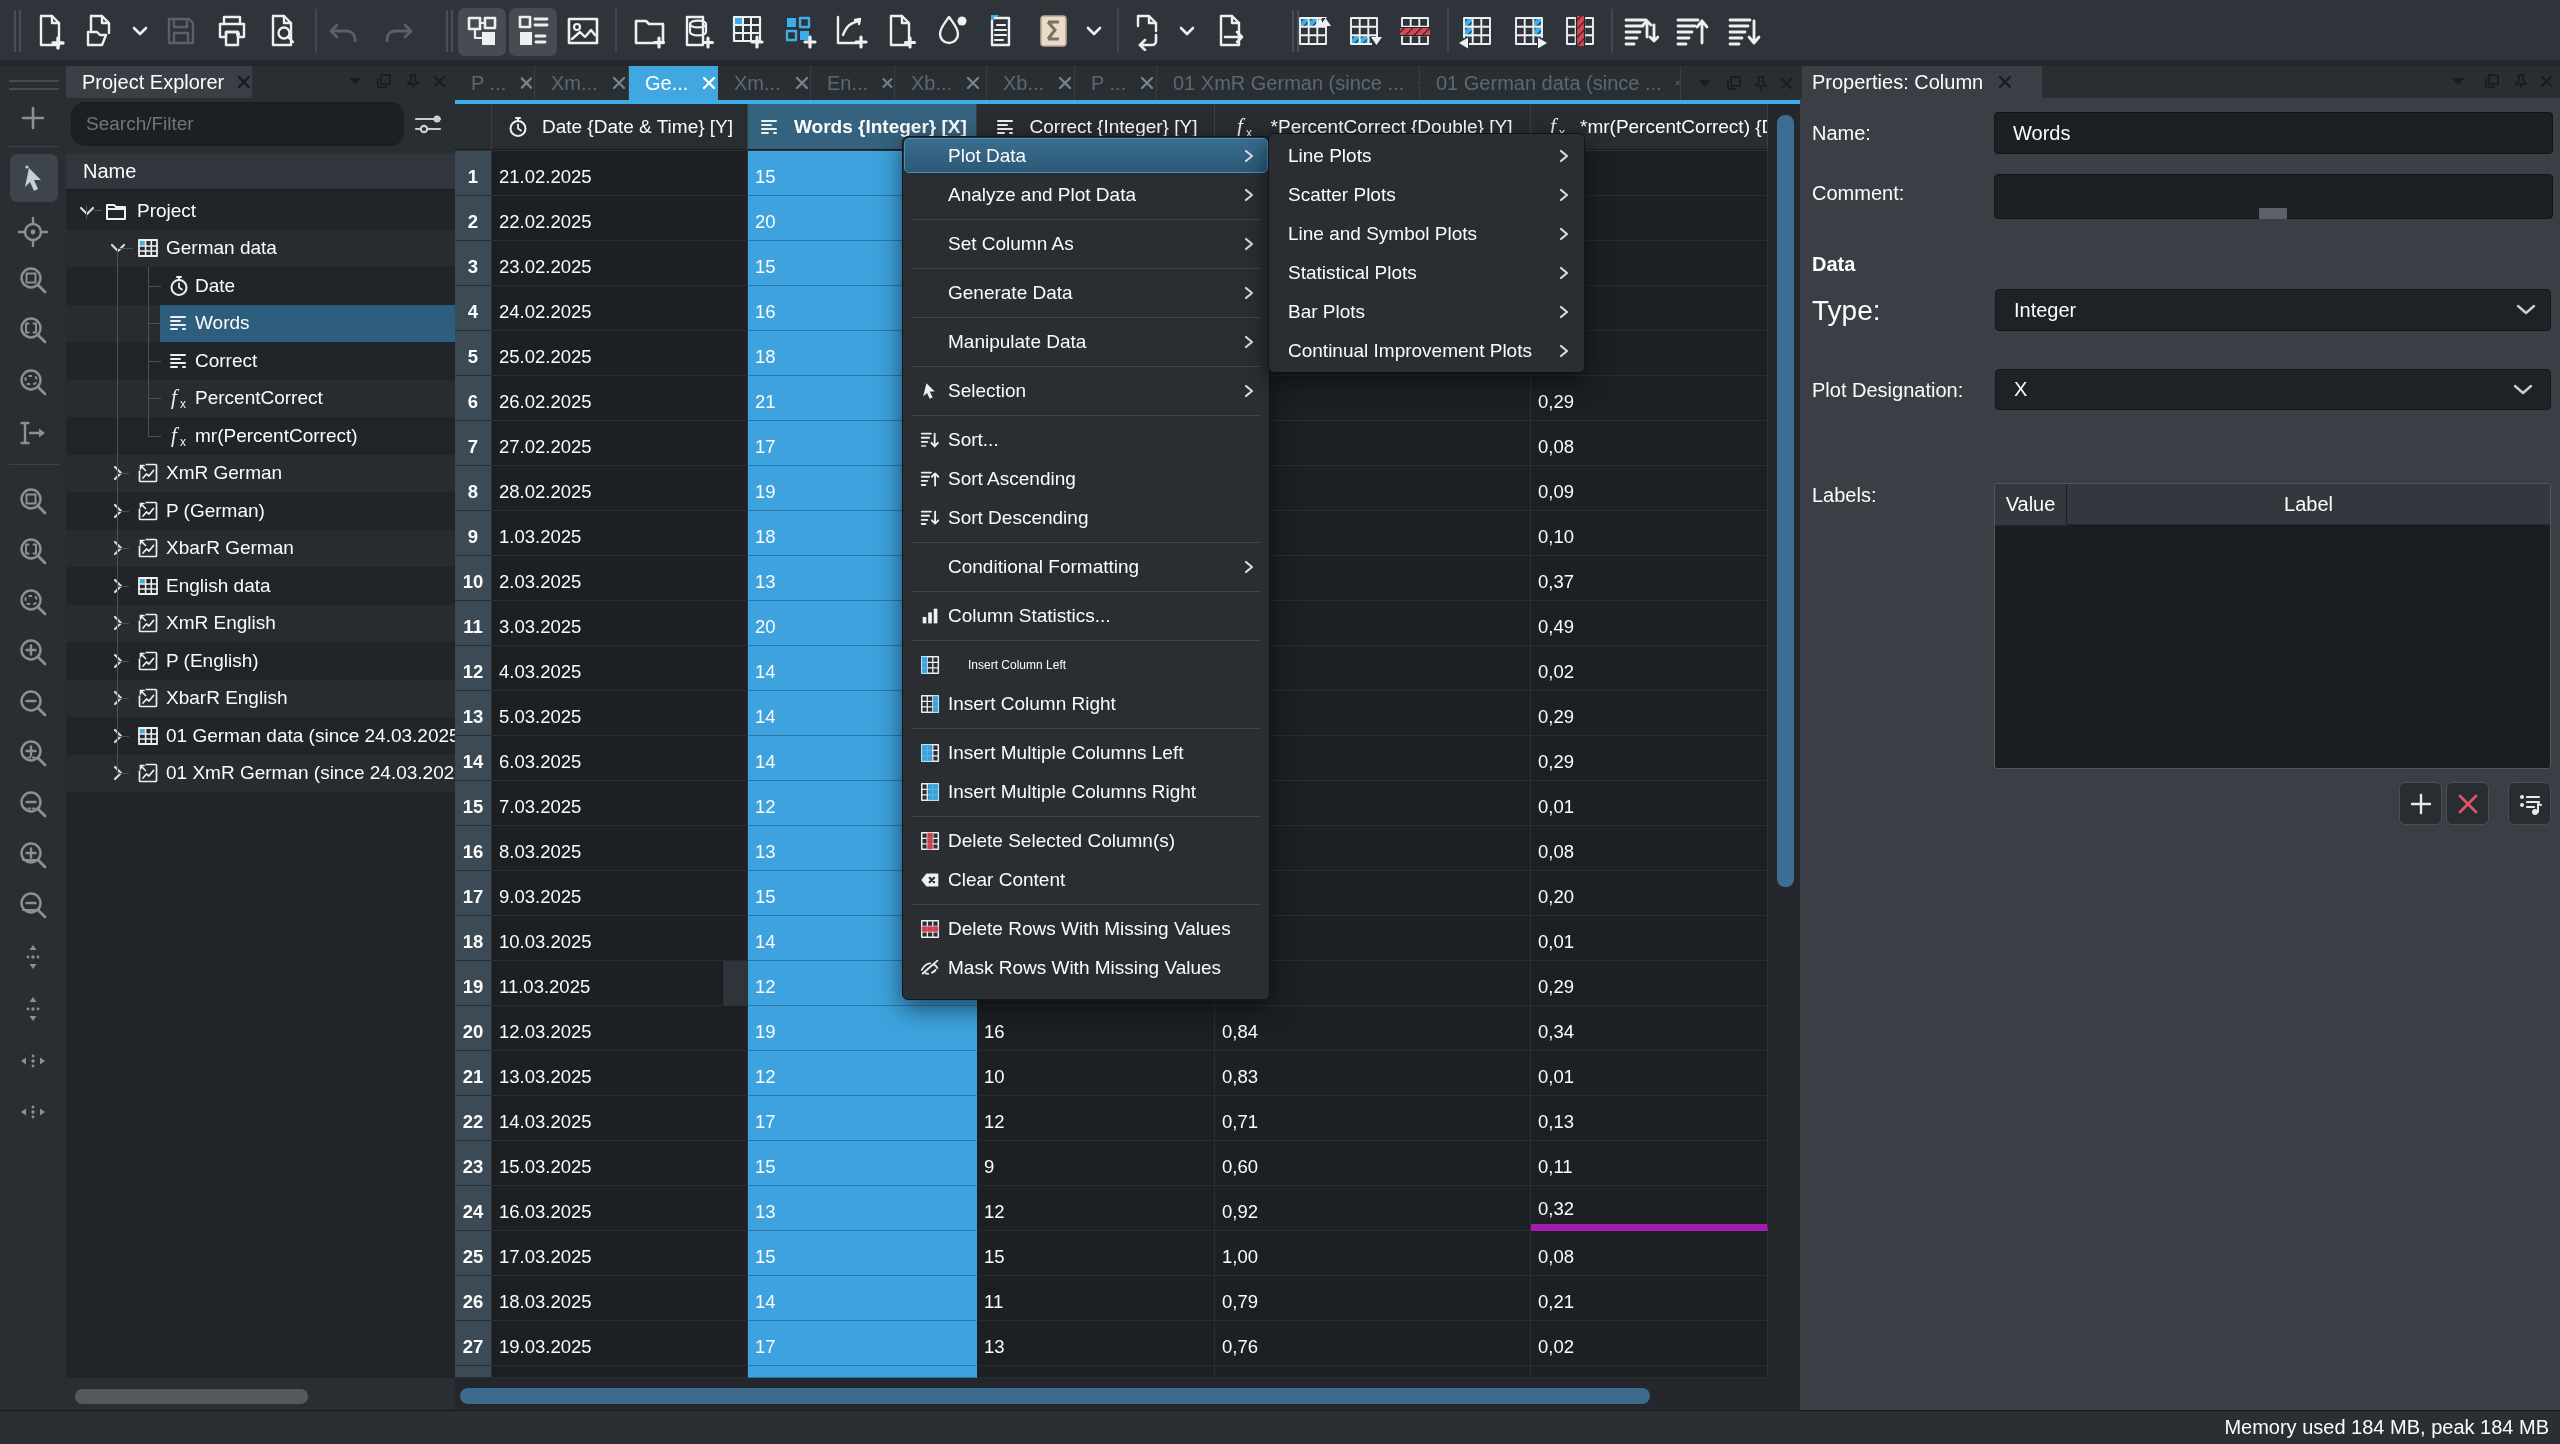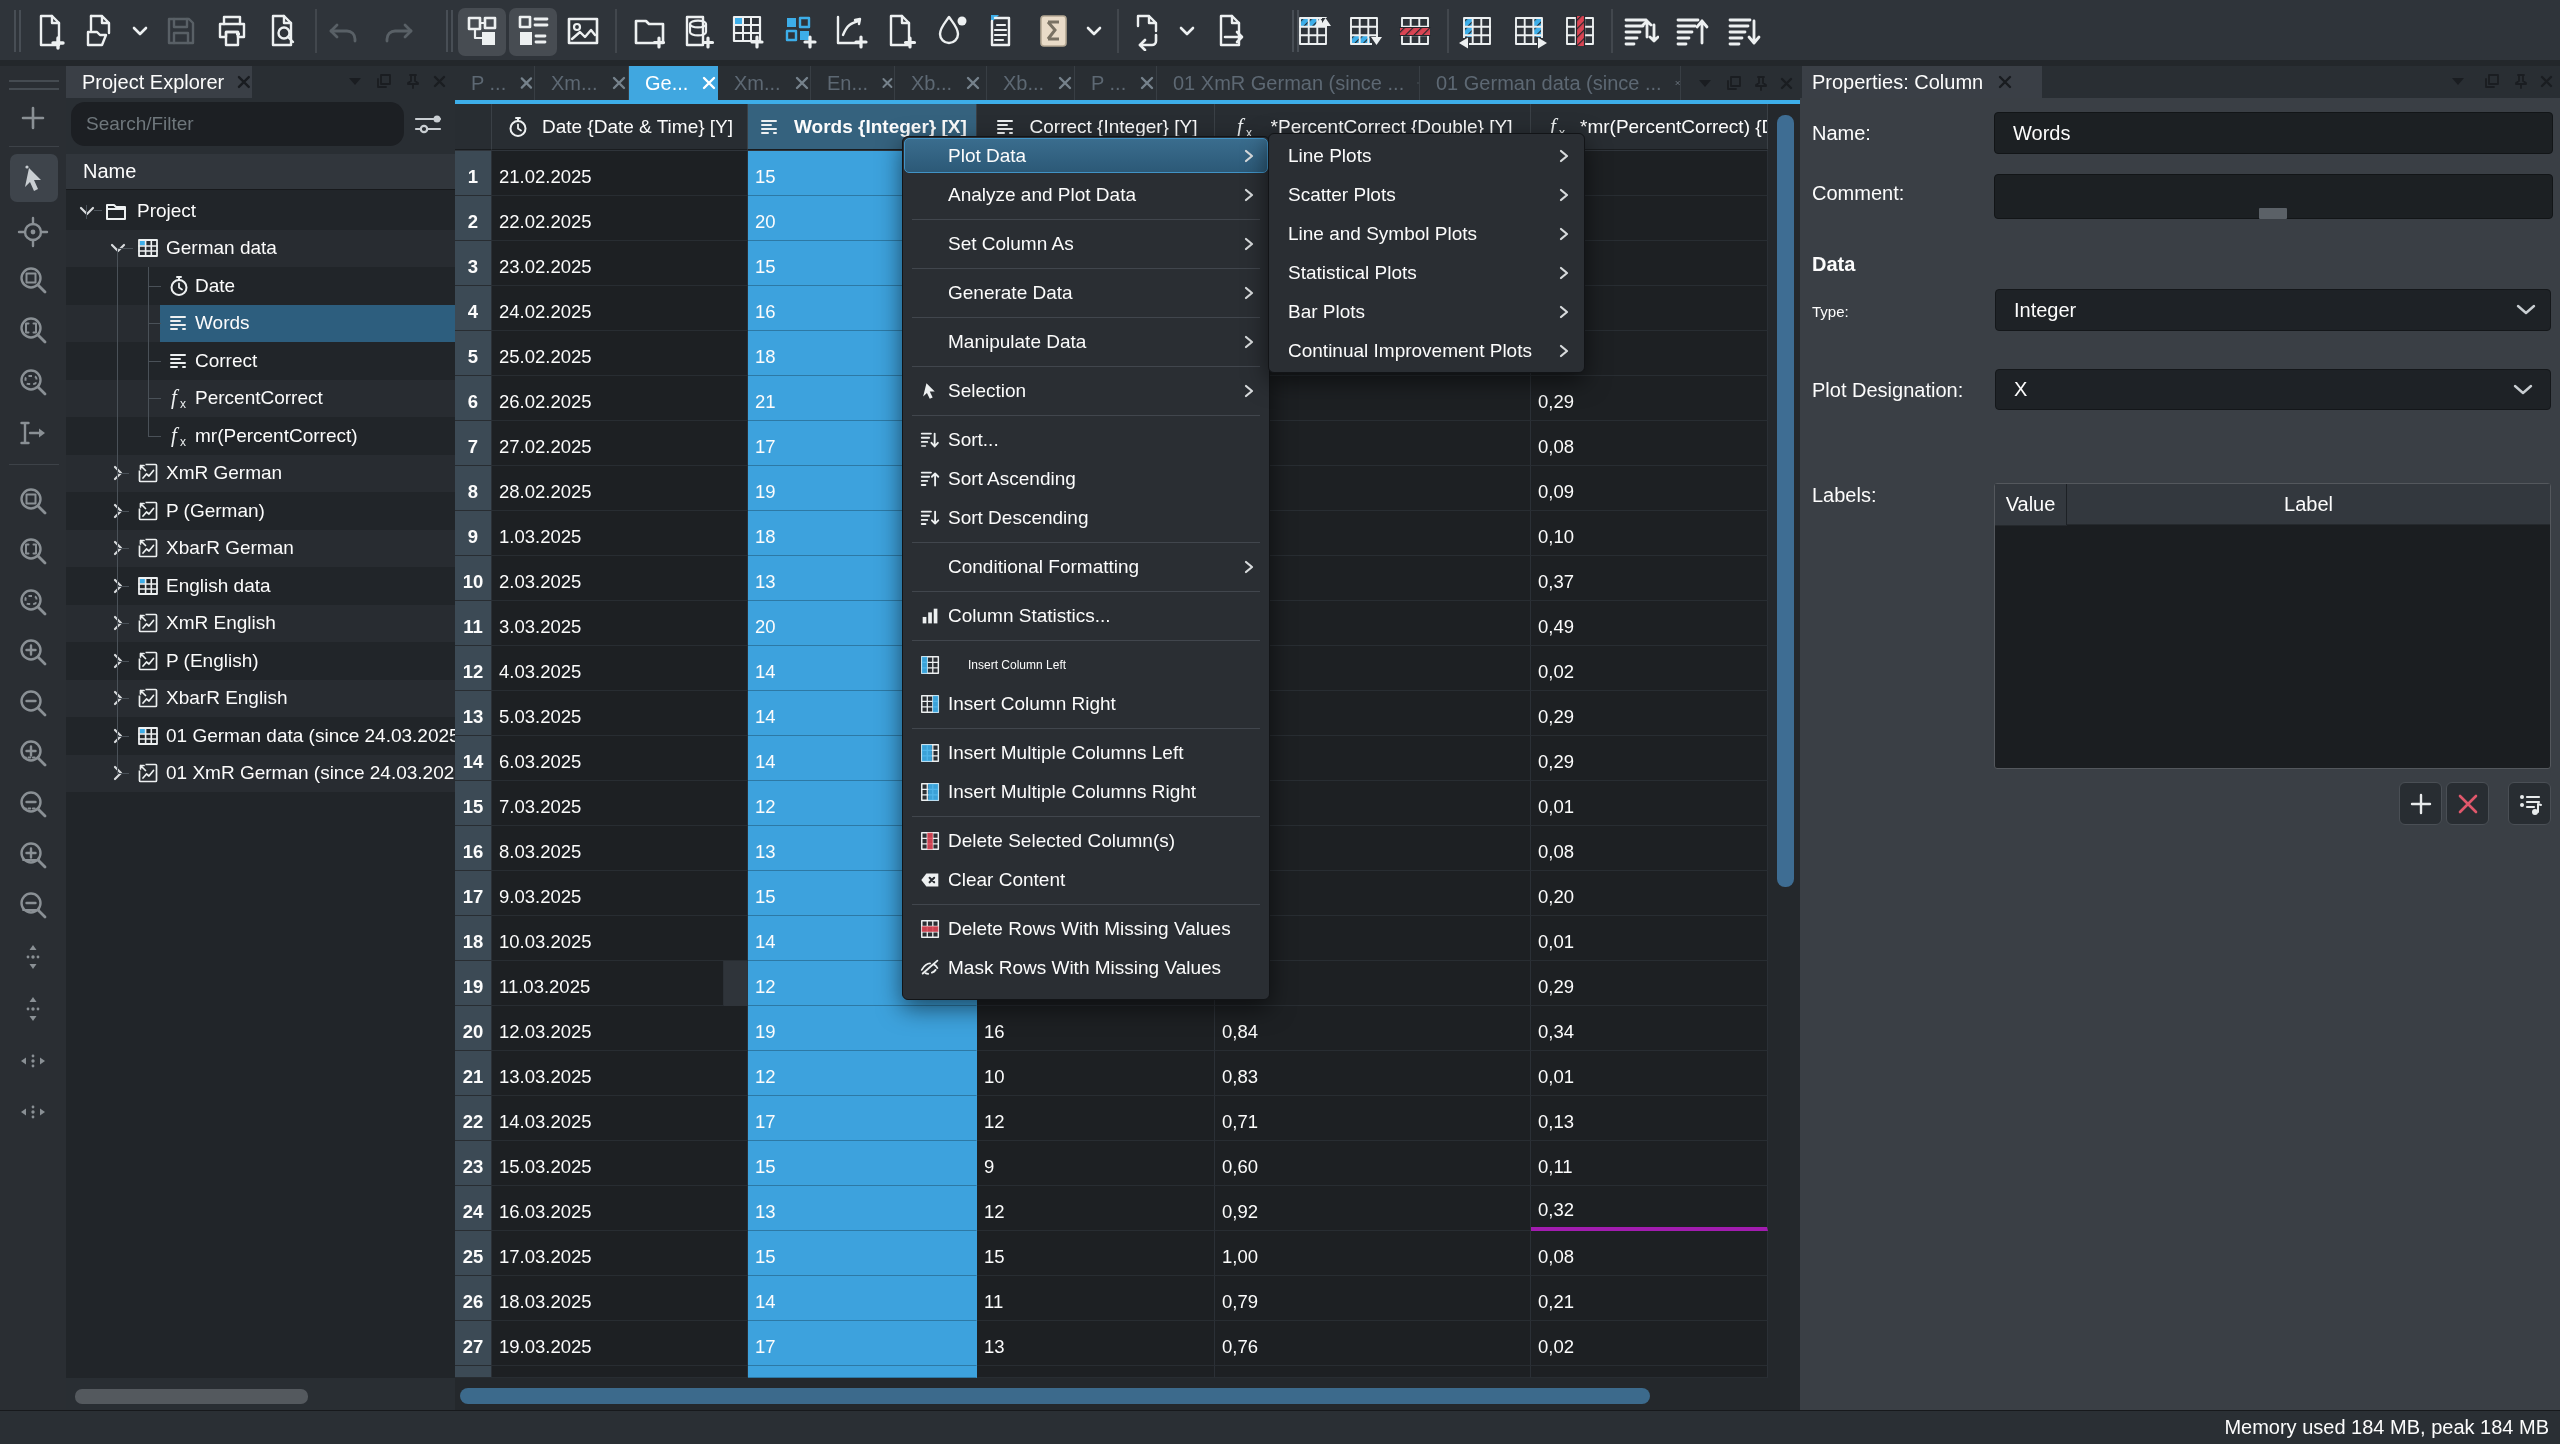--- a/index.html
+++ b/index.html
@@ -955,21 +955,21 @@
 <div class="a row" style="left:492px;top:1141px;width:256px;height:45px;background:#1d2023;border-bottom:1px solid #282d32;border-right:1px solid #2b3036;justify-content:flex-start;padding:0 0 0 7px;padding-top:7px;font-weight:normal;font-size:18.5px">15.03.2025</div>
 <div class="a row" style="left:748px;top:1141px;width:229px;height:45px;background:#3da2dd;border-bottom:1px solid rgba(0,0,0,0.25);border-right:1px solid rgba(0,0,0,0.0);justify-content:flex-start;padding:0 0 0 7px;padding-top:7px;font-weight:normal;font-size:18.5px">15</div>
 <div class="a row" style="left:977px;top:1141px;width:238px;height:45px;background:#1d2023;border-bottom:1px solid #282d32;border-right:1px solid #2b3036;justify-content:flex-start;padding:0 0 0 7px;padding-top:7px;font-weight:normal;font-size:18.5px">9</div>
 <div class="a row" style="left:1215px;top:1141px;width:316px;height:45px;background:#1d2023;border-bottom:1px solid #282d32;border-right:1px solid #2b3036;justify-content:flex-start;padding:0 0 0 7px;padding-top:7px;font-weight:normal;font-size:18.5px">0,60</div>
 <div class="a row" style="left:1531px;top:1141px;width:237px;height:45px;background:#1d2023;border-bottom:1px solid #282d32;border-right:1px solid #2b3036;justify-content:flex-start;padding:0 0 0 7px;padding-top:7px;font-weight:normal;font-size:18.5px">0,11</div>
 <div class="a row" style="left:455px;top:1186px;width:37px;height:45px;background:#3c4a55;border-bottom:1px solid #282d32;border-right:1px solid #2b3036;justify-content:center;padding:0;padding-top:7px;font-weight:bold;font-size:18.5px">24</div>
 <div class="a row" style="left:492px;top:1186px;width:256px;height:45px;background:#1d2023;border-bottom:1px solid #282d32;border-right:1px solid #2b3036;justify-content:flex-start;padding:0 0 0 7px;padding-top:7px;font-weight:normal;font-size:18.5px">16.03.2025</div>
 <div class="a row" style="left:748px;top:1186px;width:229px;height:45px;background:#3da2dd;border-bottom:1px solid rgba(0,0,0,0.25);border-right:1px solid rgba(0,0,0,0.0);justify-content:flex-start;padding:0 0 0 7px;padding-top:7px;font-weight:normal;font-size:18.5px">13</div>
 <div class="a row" style="left:977px;top:1186px;width:238px;height:45px;background:#1d2023;border-bottom:1px solid #282d32;border-right:1px solid #2b3036;justify-content:flex-start;padding:0 0 0 7px;padding-top:7px;font-weight:normal;font-size:18.5px">12</div>
 <div class="a row" style="left:1215px;top:1186px;width:316px;height:45px;background:#1d2023;border-bottom:1px solid #282d32;border-right:1px solid #2b3036;justify-content:flex-start;padding:0 0 0 7px;padding-top:7px;font-weight:normal;font-size:18.5px">0,92</div>
-<div class="a row" style="left:1531px;top:1186px;width:237px;height:45px;background:#1d2023;border-bottom:4px solid #a21caf;border-right:1px solid #2b3036;justify-content:flex-start;padding:0 0 0 7px;padding-top:7px;font-weight:normal;font-size:18.5px">0,32</div>
+<div class="a row" style="left:1531px;top:1186px;width:237px;height:45px;background:#1d2023;border-bottom:7px solid #a21caf;border-right:1px solid #2b3036;justify-content:flex-start;padding:0 0 0 7px;padding-top:7px;font-weight:normal;font-size:18.5px">0,32</div>
 <div class="a row" style="left:455px;top:1231px;width:37px;height:45px;background:#3c4a55;border-bottom:1px solid #282d32;border-right:1px solid #2b3036;justify-content:center;padding:0;padding-top:7px;font-weight:bold;font-size:18.5px">25</div>
 <div class="a row" style="left:492px;top:1231px;width:256px;height:45px;background:#1d2023;border-bottom:1px solid #282d32;border-right:1px solid #2b3036;justify-content:flex-start;padding:0 0 0 7px;padding-top:7px;font-weight:normal;font-size:18.5px">17.03.2025</div>
 <div class="a row" style="left:748px;top:1231px;width:229px;height:45px;background:#3da2dd;border-bottom:1px solid rgba(0,0,0,0.25);border-right:1px solid rgba(0,0,0,0.0);justify-content:flex-start;padding:0 0 0 7px;padding-top:7px;font-weight:normal;font-size:18.5px">15</div>
 <div class="a row" style="left:977px;top:1231px;width:238px;height:45px;background:#1d2023;border-bottom:1px solid #282d32;border-right:1px solid #2b3036;justify-content:flex-start;padding:0 0 0 7px;padding-top:7px;font-weight:normal;font-size:18.5px">15</div>
 <div class="a row" style="left:1215px;top:1231px;width:316px;height:45px;background:#1d2023;border-bottom:1px solid #282d32;border-right:1px solid #2b3036;justify-content:flex-start;padding:0 0 0 7px;padding-top:7px;font-weight:normal;font-size:18.5px">1,00</div>
 <div class="a row" style="left:1531px;top:1231px;width:237px;height:45px;background:#1d2023;border-bottom:1px solid #282d32;border-right:1px solid #2b3036;justify-content:flex-start;padding:0 0 0 7px;padding-top:7px;font-weight:normal;font-size:18.5px">0,08</div>
 <div class="a row" style="left:455px;top:1276px;width:37px;height:45px;background:#3c4a55;border-bottom:1px solid #282d32;border-right:1px solid #2b3036;justify-content:center;padding:0;padding-top:7px;font-weight:bold;font-size:18.5px">26</div>
 <div class="a row" style="left:492px;top:1276px;width:256px;height:45px;background:#1d2023;border-bottom:1px solid #282d32;border-right:1px solid #2b3036;justify-content:flex-start;padding:0 0 0 7px;padding-top:7px;font-weight:normal;font-size:18.5px">18.03.2025</div>
 <div class="a row" style="left:748px;top:1276px;width:229px;height:45px;background:#3da2dd;border-bottom:1px solid rgba(0,0,0,0.25);border-right:1px solid rgba(0,0,0,0.0);justify-content:flex-start;padding:0 0 0 7px;padding-top:7px;font-weight:normal;font-size:18.5px">14</div>
 <div class="a row" style="left:977px;top:1276px;width:238px;height:45px;background:#1d2023;border-bottom:1px solid #282d32;border-right:1px solid #2b3036;justify-content:flex-start;padding:0 0 0 7px;padding-top:7px;font-weight:normal;font-size:18.5px">11</div>
@@ -1016,21 +1016,21 @@
       <path stroke="#1a1d21" stroke-width="2.4" fill="none" stroke-linecap="round" stroke-linejoin="round" d="M3 3l9 9M12 3L3 12"></path>
     </svg>
   </div>
 <div class="a" style="left:1800px;top:98px;width:760px;height:1312px;background:#3a3f45"></div>
 <div class="a row" style="left:1812px;top:113px;height:40px;font-size:20px;font-weight:normal">Name:</div>
 <div class="a row" style="left:1994px;top:112px;width:559px;height:42px;background:#1c2023;border:1px solid #121517;border-radius:4px;padding-left:18px;font-size:20px">Words</div>
 <div class="a row" style="left:1812px;top:173px;height:40px;font-size:20px;font-weight:normal">Comment:</div>
 <div class="a row" style="left:1994px;top:174px;width:559px;height:45px;background:#1c2023;border:1px solid #121517;border-radius:4px;padding-left:18px;font-size:20px"></div>
 <div class="a" style="left:2259px;top:208px;width:28px;height:11px;background:#5b6167;border-radius:1px"></div>
 <div class="a row" style="left:1812px;top:244px;height:40px;font-size:20px;font-weight:bold">Data</div>
-<div class="a row" style="left:1812px;top:291px;height:40px;font-size:15px;font-weight:normal">Type:</div>
+<div class="a row" style="left:1812px;top:291px;height:40px;font-size:28px;font-weight:normal">Type:</div>
 <div class="a row" style="left:1995px;top:289px;width:556px;height:42px;background:#1e2226;border:1px solid #14171a;border-radius:4px;padding-left:18px;font-size:20px;justify-content:space-between;padding-right:13px">Integer<svg width="22" height="14" viewBox="0 0 22 14">
       <path stroke="#c9ced2" stroke-width="2.4" fill="none" stroke-linecap="round" stroke-linejoin="round" d="M3 3l8 7 8-7"></path>
     </svg></div>
 <div class="a row" style="left:1812px;top:370px;height:40px;font-size:20px;font-weight:normal">Plot Designation:</div>
 <div class="a row" style="left:1995px;top:369px;width:556px;height:41px;background:#1e2226;border:1px solid #14171a;border-radius:4px;padding-left:18px;font-size:20px;justify-content:space-between;padding-right:16px">X<svg width="22" height="14" viewBox="0 0 22 14">
       <path stroke="#c9ced2" stroke-width="2.4" fill="none" stroke-linecap="round" stroke-linejoin="round" d="M3 3l8 7 8-7"></path>
     </svg></div>
 <div class="a row" style="left:1812px;top:475px;height:40px;font-size:20px;font-weight:normal">Labels:</div>
 <div class="a" style="left:1994px;top:483px;width:557px;height:286px;background:#1b1e21;border:1px solid #54585d;border-radius:3px"></div>
 <div class="a row" style="left:1995px;top:484px;width:72px;height:41px;background:#33383e;border-right:1px solid #1d2125;justify-content:center;font-size:20px">Value</div>

